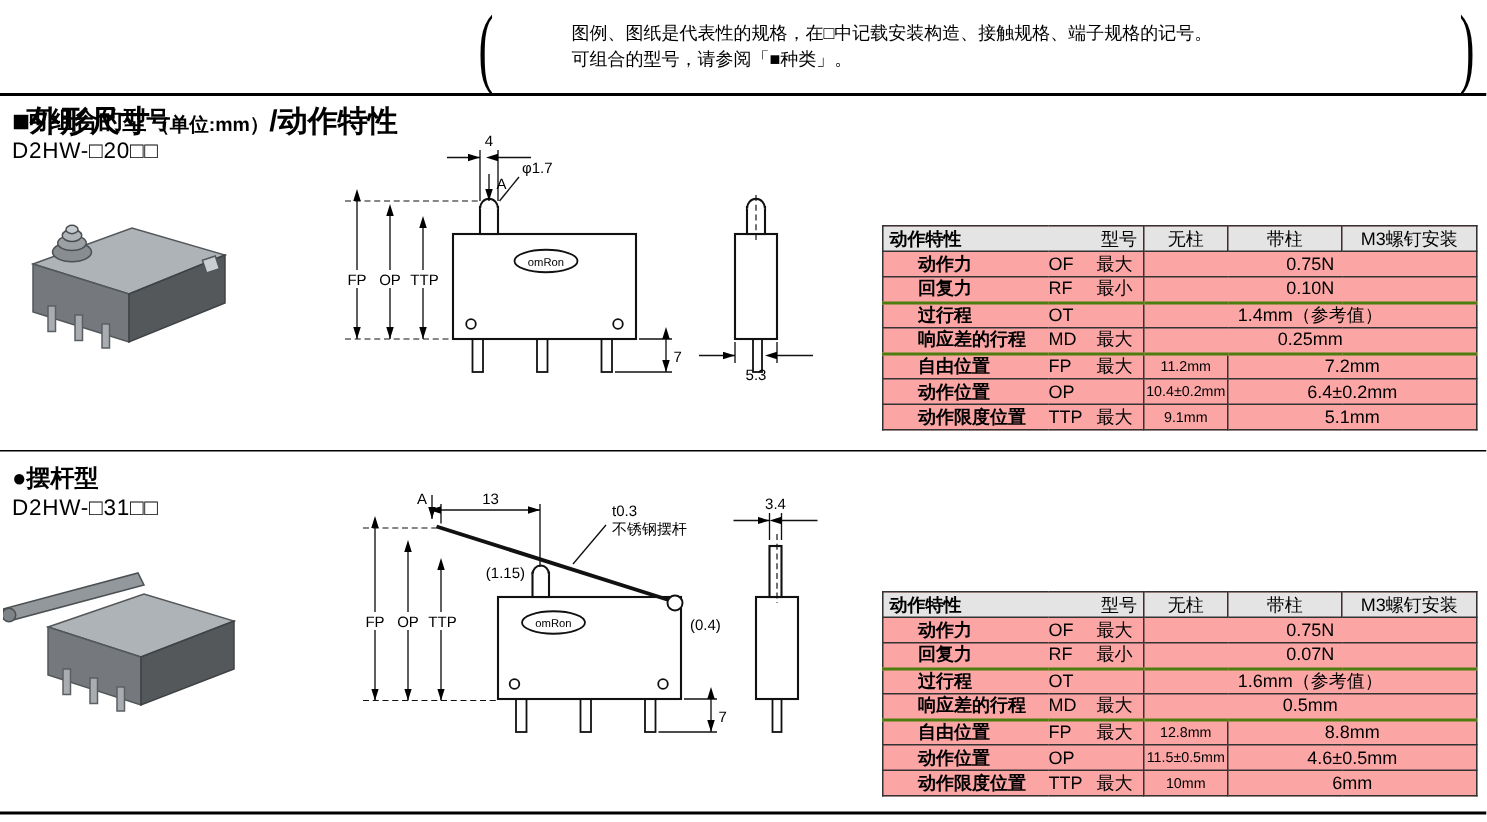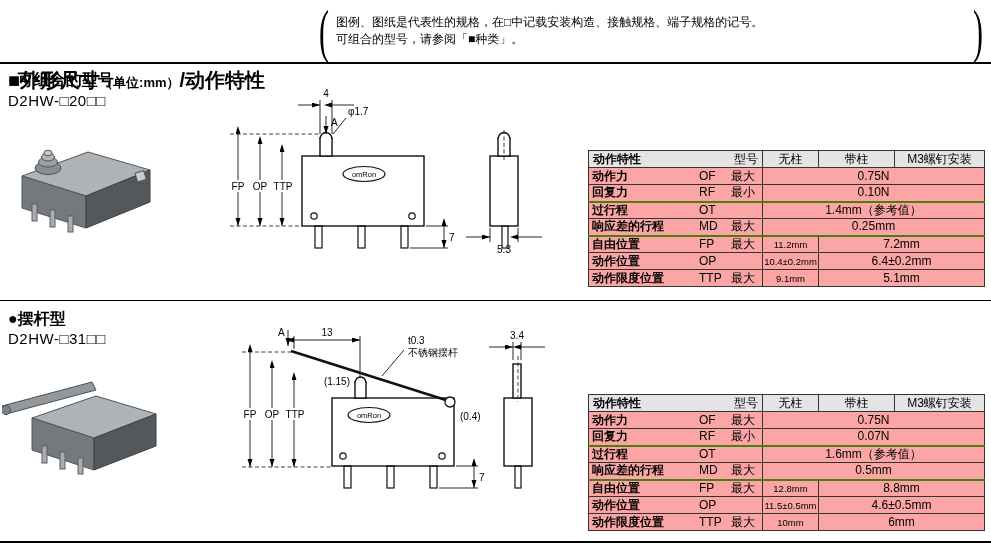--- a/index.html
+++ b/index.html
@@ -9,33 +9,33 @@
   .rule-1 { top:62px; border-top:2px solid #000; }
   .rule-2 { top:300px; border-top:1.5px solid #000; }
   .rule-3 { top:541px; border-top:2px solid #000; }
 
   .title { position:absolute; left:8px; top:27px; white-space:nowrap;margin-top:40px; }
   .title .t-main, .title .t-rest { font-size:20px; font-weight:bold; }
   .title .t-unit { font-size:13px; font-weight:bold; }
 
   .note { position:absolute; left:314px; top:2px; width:674px; height:58px; display:flex; align-items:center; }
   .paren { display:inline-block; font-size:60px; line-height:0.85; transform:scaleX(0.5); font-family:"Liberation Serif","DejaVu Serif",serif; font-weight:400; }
-  .note-lines { flex:1; font-size:12px; line-height:17.5px; padding:0 2px; }
+  .note-lines { flex:1; font-size:12px; line-height:17.5px; padding:0 2px;margin-left:45px; }
 
   .sec-head { position:absolute; left:8px; font-size:16px; font-weight:bold; white-space:nowrap; }
   .sec-model { position:absolute; left:8px; font-size:15px; white-space:nowrap; letter-spacing:0.5px; }
 
   svg.abs { position:absolute; }
 
   table.spec { position:absolute; border-collapse:collapse; table-layout:fixed; background:#fca5a5; }
   .spec th, .spec td { border:1px solid #333; height:17px; padding:0 3px; font-size:12px; line-height:13px; vertical-align:middle; }
   .spec th { background:#e4e4e4; font-weight:normal; text-align:center; }
   .hcell { display:flex; justify-content:space-between; align-items:center; padding:0 1px; }
   .hcell .b { font-weight:bold; }
-  .lcell { display:flex; align-items:flex-end; }
+  .lcell { display:flex; align-items:flex-end;margin-left:20px; }
   .lcell .lbl { flex:1; font-weight:bold; white-space:nowrap; }
   .lcell .code { width:32px; }
   .lcell .qual { width:28px; }
   .val { text-align:center; }
   .small { font-size:9.5px !important; padding:0 1px !important; }
   .gtop td { border-top:2px solid #4d7c0f; }
   svg text { fill:#000; }
 </style>
 </head>
 <body>

